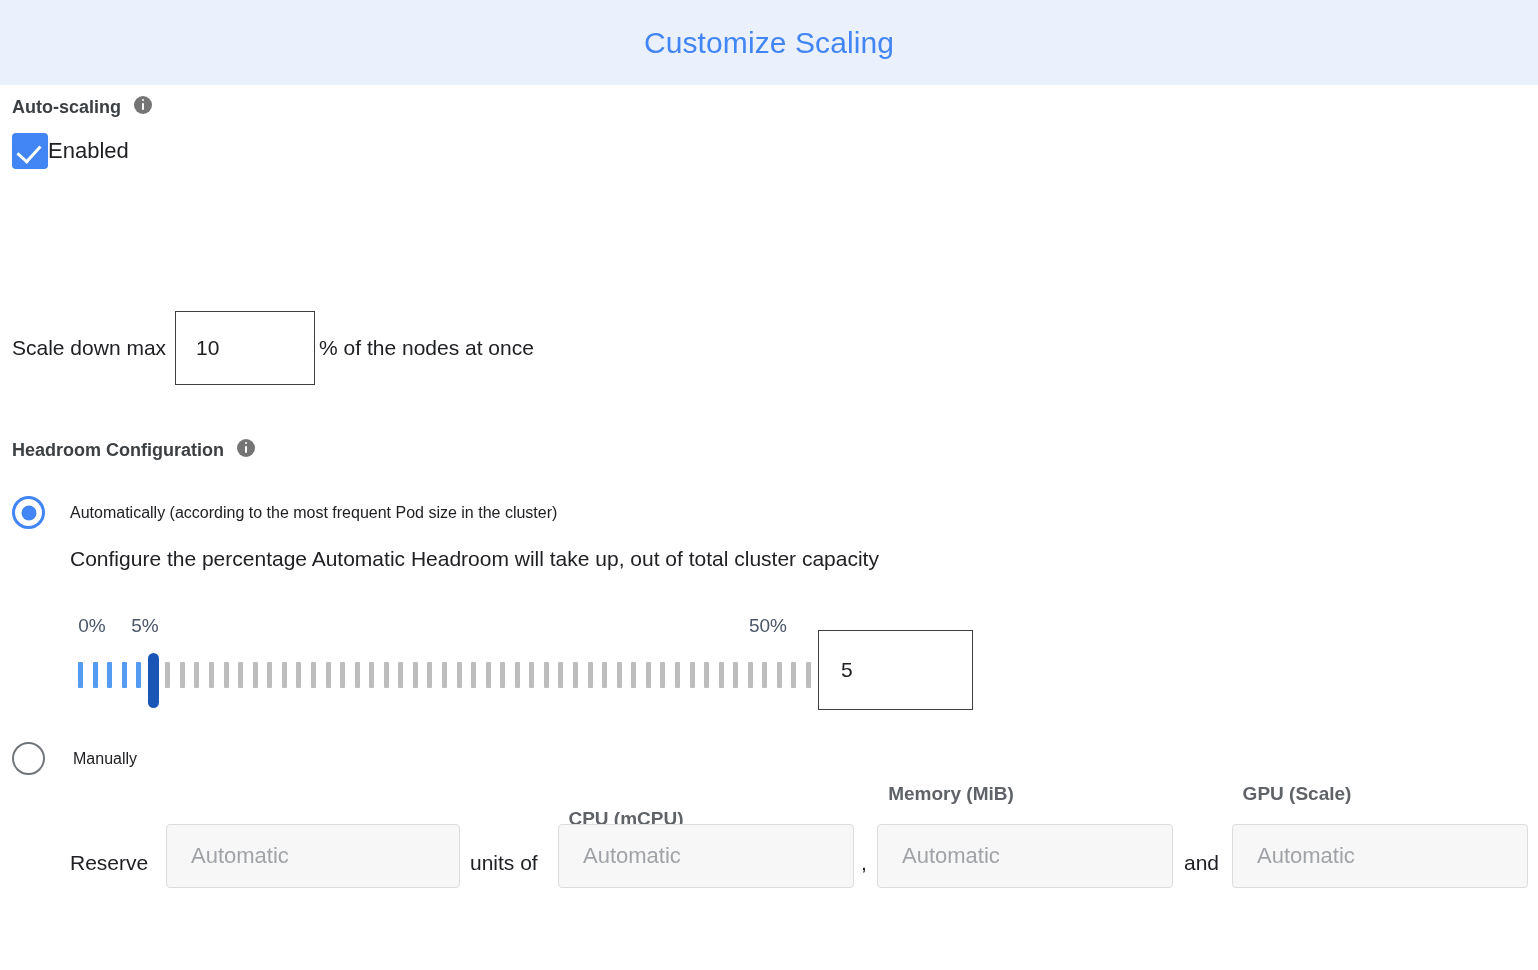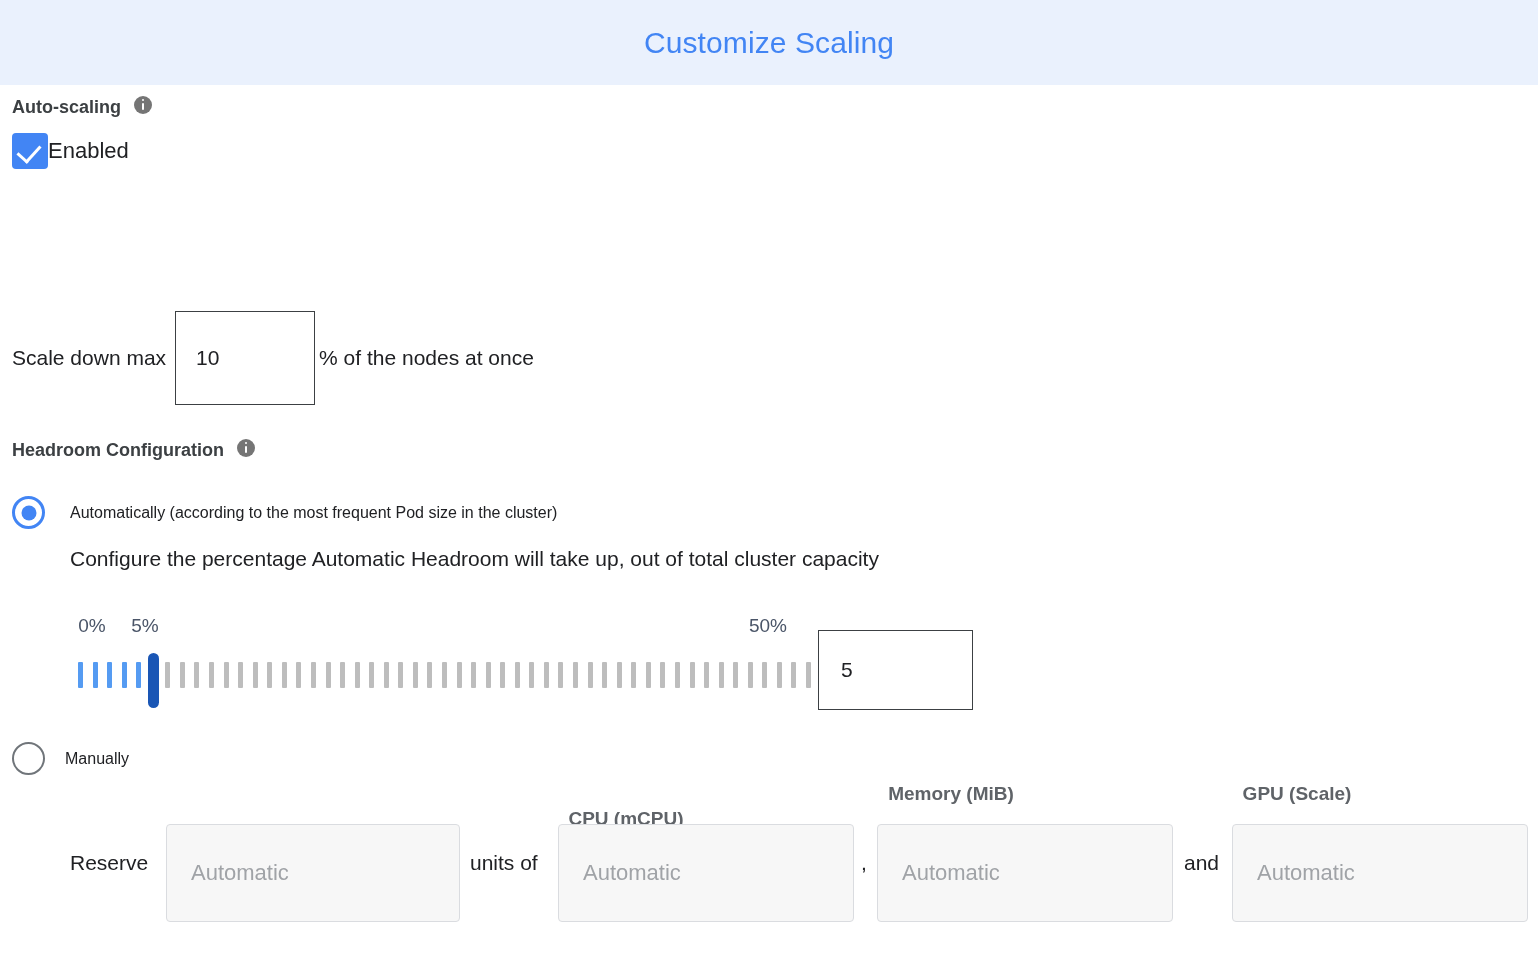--- a/index.html
+++ b/index.html
@@ -132,21 +132,21 @@
     border: 1.5px solid #3c4043;
     background: #ffffff;
     box-sizing: border-box;
     display: flex;
     align-items: center;
     font-size: 21px;
     color: #202124;
   }
   .scaledown-input {
     width: 140px;
-    height: 94px;
+    height: 74px;
     margin-left: 9px;
     padding-left: 20px;
   }
   .scaledown-suffix {
     font-size: 21px;
     color: #202124;
     white-space: nowrap;
     margin-left: 4px;
   }
 
@@ -259,21 +259,21 @@
 
   
   .radio-row-manual {
     position: absolute;
     left: 12px;
     top: 657px;
     display: flex;
     align-items: center;
   }
   .radio-row-manual .radio-text {
-    margin-left: 20px;
+    margin-left: 28px;
   }
 
   
   .reserve-block {
     position: absolute;
     left: 0;
     top: 698px;
     width: 1538px;
   }
   .field-caption {
@@ -291,21 +291,21 @@
     left: 0;
     display: flex;
     align-items: center;
   }
   .inline-text {
     font-size: 21px;
     color: #202124;
     white-space: nowrap;
   }
   .disabled-input {
-    height: 98px;
+    height: 64px;
     box-sizing: border-box;
     border: 1px solid #dadce0;
     border-radius: 4px;
     background: #f7f7f7;
     display: flex;
     align-items: center;
     padding-left: 24px;
     font-size: 22px;
     color: #a0a3a7;
   }

